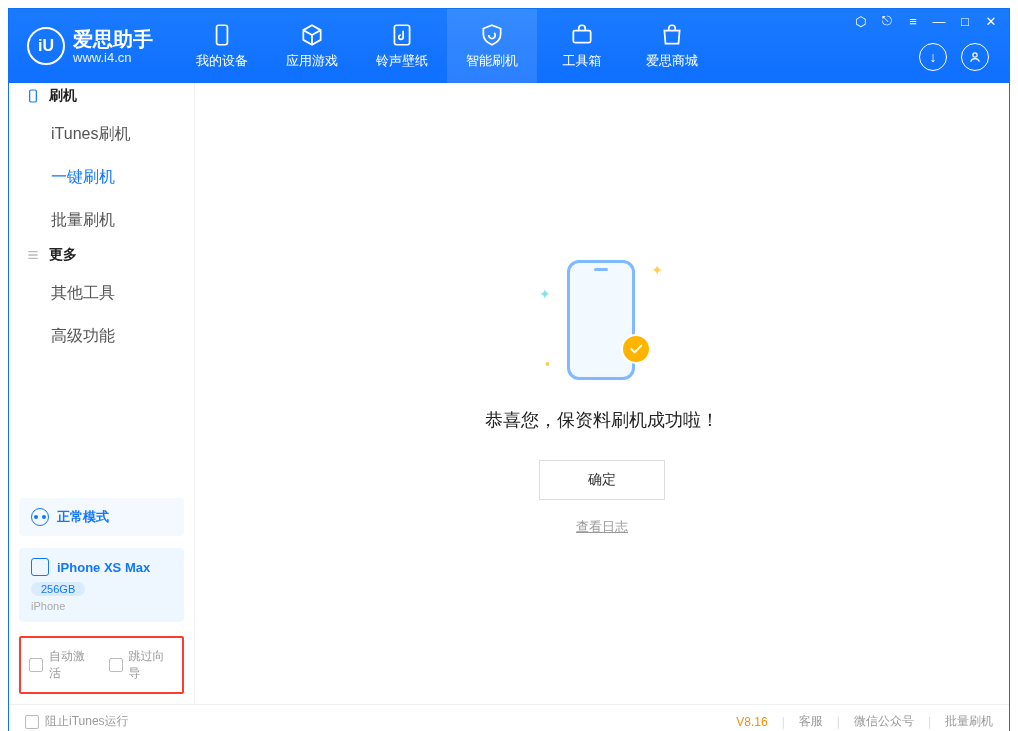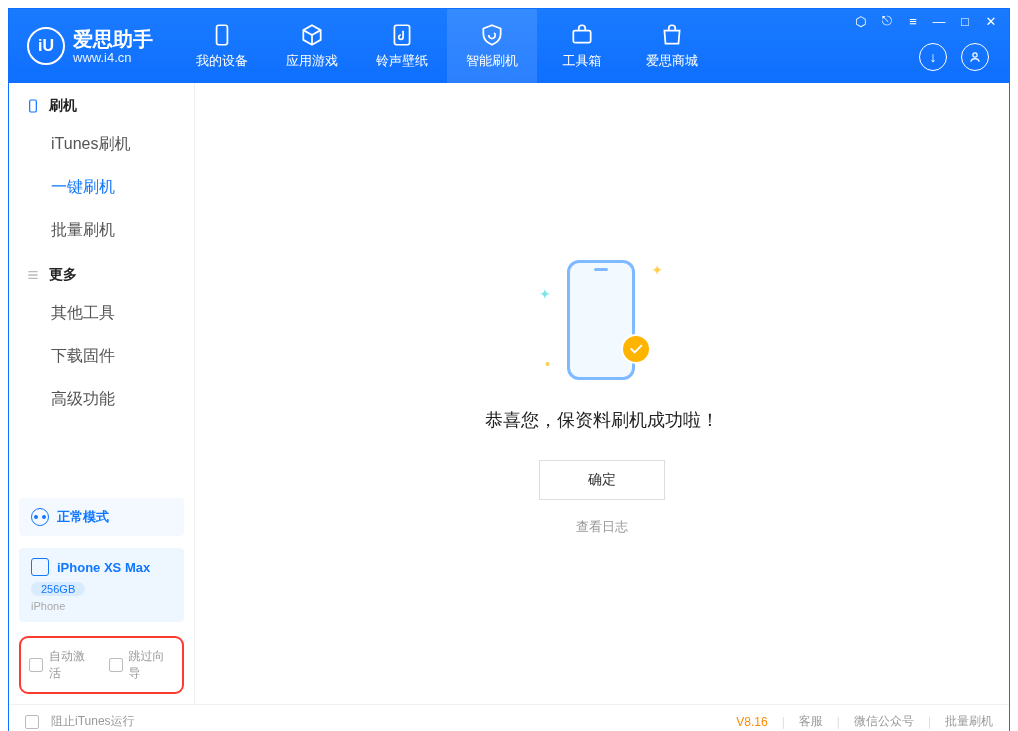--- a/index.html
+++ b/index.html
@@ -13,54 +13,54 @@
 .tabs{display:flex;height:100%}
 .tab{width:90px;display:flex;flex-direction:column;align-items:center;justify-content:center;color:#fff;font-size:13px;cursor:pointer;position:relative}
 .tab.active{background:rgba(255,255,255,.12)}
 .tab .ticon{width:26px;height:26px;margin-bottom:4px}
 .win-controls{position:absolute;top:4px;right:10px;display:flex;gap:10px;color:#fff}
 .win-controls span{width:16px;height:16px;display:flex;align-items:center;justify-content:center;cursor:pointer;font-size:13px}
 .user-icons{position:absolute;right:20px;bottom:12px;display:flex;gap:14px;color:#fff}
 .user-icons .circ{width:28px;height:28px;border:1.5px solid #fff;border-radius:50%;display:flex;align-items:center;justify-content:center;font-size:14px}
 .body{flex:1;display:flex;min-height:0}
 .sidebar{width:186px;border-right:1px solid #eef0f2;display:flex;flex-direction:column}
-.sgroup-h{display:flex;align-items:center;padding:14px 16px 8px;color:#222;font-size:14px;font-weight:600}
+.sgroup-h{display:flex;align-items:center;padding:4px 16px 8px;color:#222;font-size:14px;font-weight:600}
 .sgroup-h .si{width:16px;height:16px;margin-right:8px}
 .sitem{padding:11px 0 11px 42px;font-size:16px;color:#555;cursor:pointer}
 .sitem.active{color:#1077ff}
 .side-fill{flex:1}
 .devcard{margin:6px 10px;background:#f4f8ff;border-radius:4px;padding:10px 12px;font-size:13px;color:#333}
 .devcard.b{background:#eef6ff}
 .devcard .dh{display:flex;align-items:center;font-weight:600;color:#1077ff}
 .devcard .dh .di{width:18px;height:18px;border:1.5px solid #1077ff;border-radius:50%;margin-right:8px;position:relative}
 .devcard .dh .di:before,.devcard .dh .di:after{content:"";position:absolute;background:#1077ff;border-radius:50%}
 .devcard .dh .di:before{width:4px;height:4px;left:2px;top:6px}
 .devcard .dh .di:after{width:4px;height:4px;right:2px;top:6px}
 .devcard.b .dh .di{border-radius:3px}
 .devcard.b .dh .di:before,.devcard.b .dh .di:after{display:none}
 .badge{display:inline-block;background:#d9ecff;color:#1077ff;border-radius:10px;padding:1px 10px;font-size:11px;margin-top:6px}
 .devcard .sub{color:#aaa;font-size:11px;margin-top:4px}
-.optbox{margin:8px 10px 10px;border:2px solid #ff3b30;border-radius:9px;padding:10px 8px;display:flex;gap:14px;align-items:center}
+.optbox{margin:8px 10px 10px;border:2px solid #ff3b30;border-radius:2px;padding:10px 8px;display:flex;gap:14px;align-items:center}
 .chk{width:14px;height:14px;border:1px solid #bbb;border-radius:2px;flex-shrink:0}
 .optlbl{font-size:12px;color:#999;display:flex;align-items:center;gap:6px}
 .main{flex:1;display:flex;flex-direction:column;align-items:center;justify-content:center}
 .illus{width:110px;height:130px;position:relative;margin-bottom:26px}
 .phone{position:absolute;left:20px;top:8px;width:68px;height:120px;border:3px solid #7fb9ff;border-radius:12px;background:#f2f9ff}
 .phone:before{content:"";position:absolute;left:50%;top:5px;transform:translateX(-50%);width:14px;height:3px;background:#7fb9ff;border-radius:2px}
 .tick{position:absolute;right:6px;bottom:18px;width:30px;height:30px;background:#ffb400;border-radius:50%;border:2px solid #fff;display:flex;align-items:center;justify-content:center}
 .tick svg{width:16px;height:16px}
 .spark{position:absolute;color:#ffcf4d;font-size:14px}
 .s1{left:-8px;top:34px;color:#7fe6e6}
 .s2{right:-6px;top:10px}
 .s3{left:-2px;bottom:10px}
 .msg{font-size:18px;color:#222;margin-bottom:28px}
 .okbtn{border:1px solid #ddd;background:#fff;padding:10px 48px;font-size:14px;color:#333;cursor:pointer;margin-bottom:18px}
-.loglink{font-size:13px;color:#999;cursor:pointer}
+.loglink{font-size:13px;color:#999;text-decoration:underline;cursor:pointer}
 .footer{height:34px;border-top:1px solid #eef0f2;display:flex;align-items:center;padding:0 16px;font-size:12px;color:#999}
-.footer .fl{display:flex;align-items:center;gap:12px}
+.footer .fl{display:flex;align-items:center;gap:6px}
 .footer .fr{margin-left:auto;display:flex;align-items:center;gap:14px}
 .footer .sep{color:#ddd}
 .footer .ver{color:#ff8a00}
 </style>
 </head>
 <body>
 
 <div class="window">
   <div class="header">
     <div class="brand">
@@ -144,21 +144,20 @@
       <div class="sitem active">一键刷机</div>
       <div class="sitem">批量刷机</div>
 
       <div class="sgroup-h">
         <svg class="si" viewBox="0 0 24 24" fill="none" stroke="#bbb" stroke-width="2">
             <path d="M5 7h14M5 12h14M5 17h14"></path>
           </svg>
         <span>更多</span>
       </div>
       <div class="sitem">其他工具</div>
-      <div class="sitem">下载固件</div>
       <div class="sitem">高级功能</div>
 
       <div class="side-fill"></div>
 
       <div class="devcard">
         <div class="dh">
             <div class="di"></div>
             <span>正常模式</span>
           </div>
       </div>

